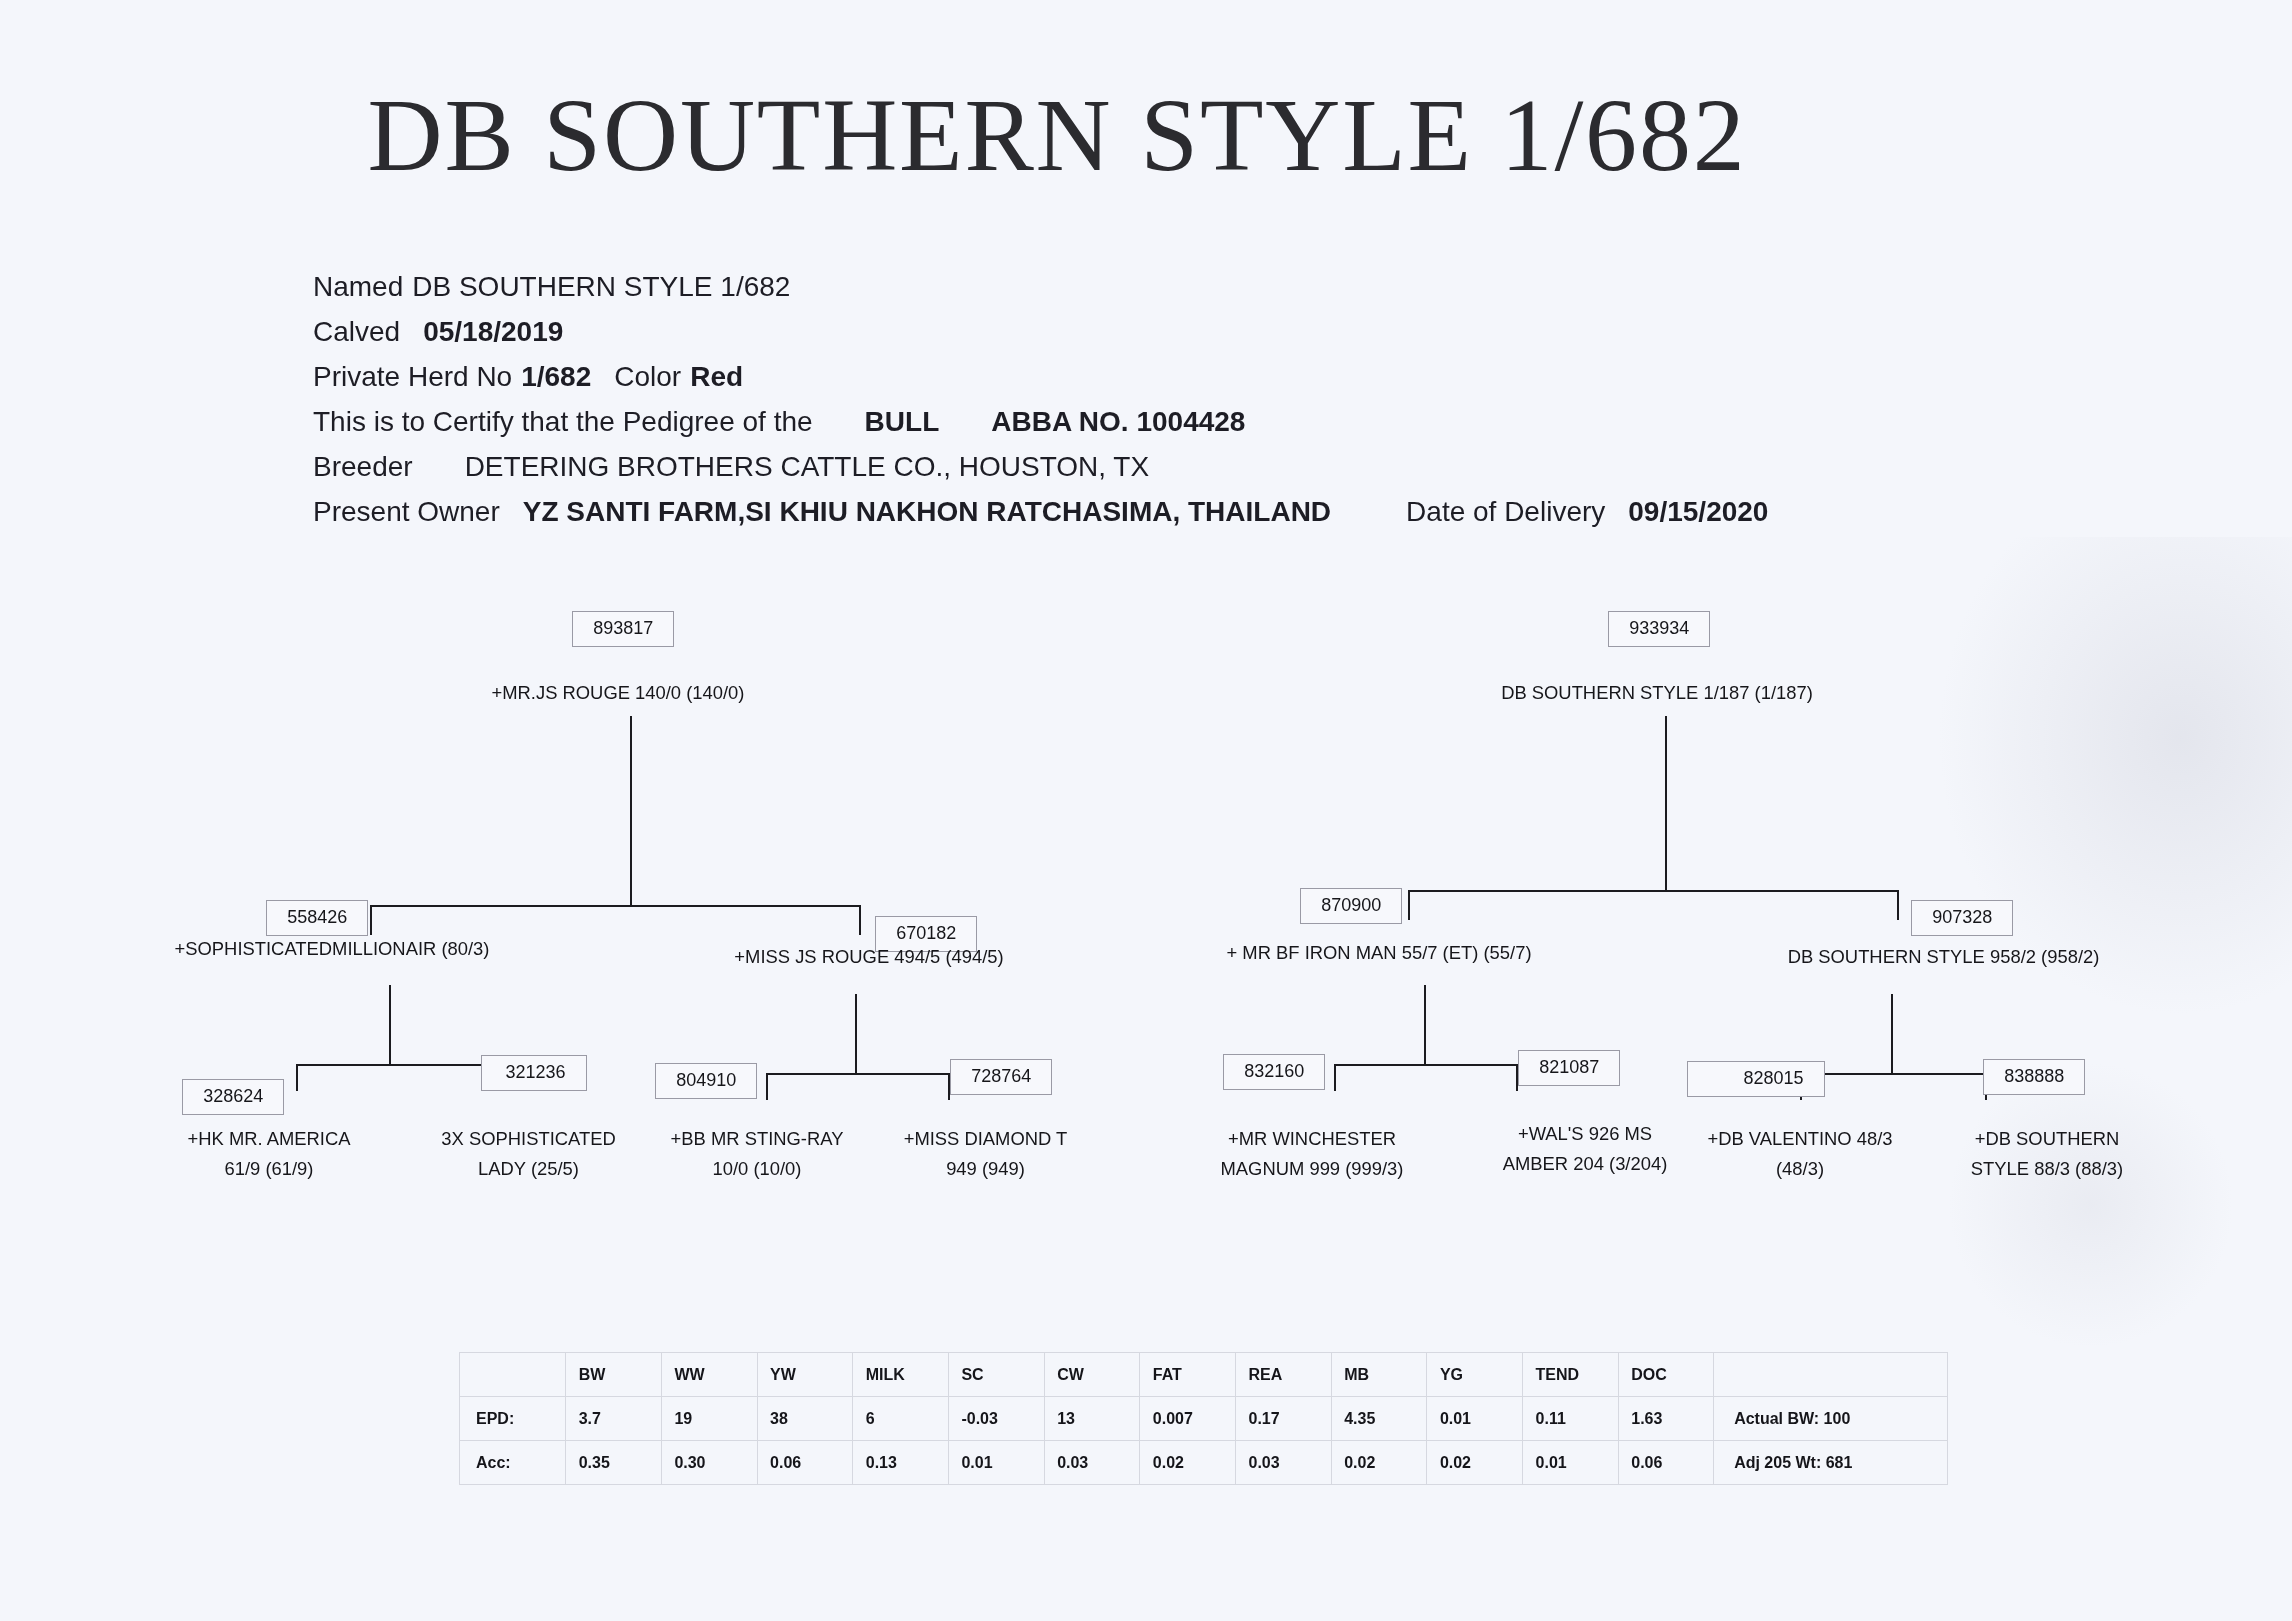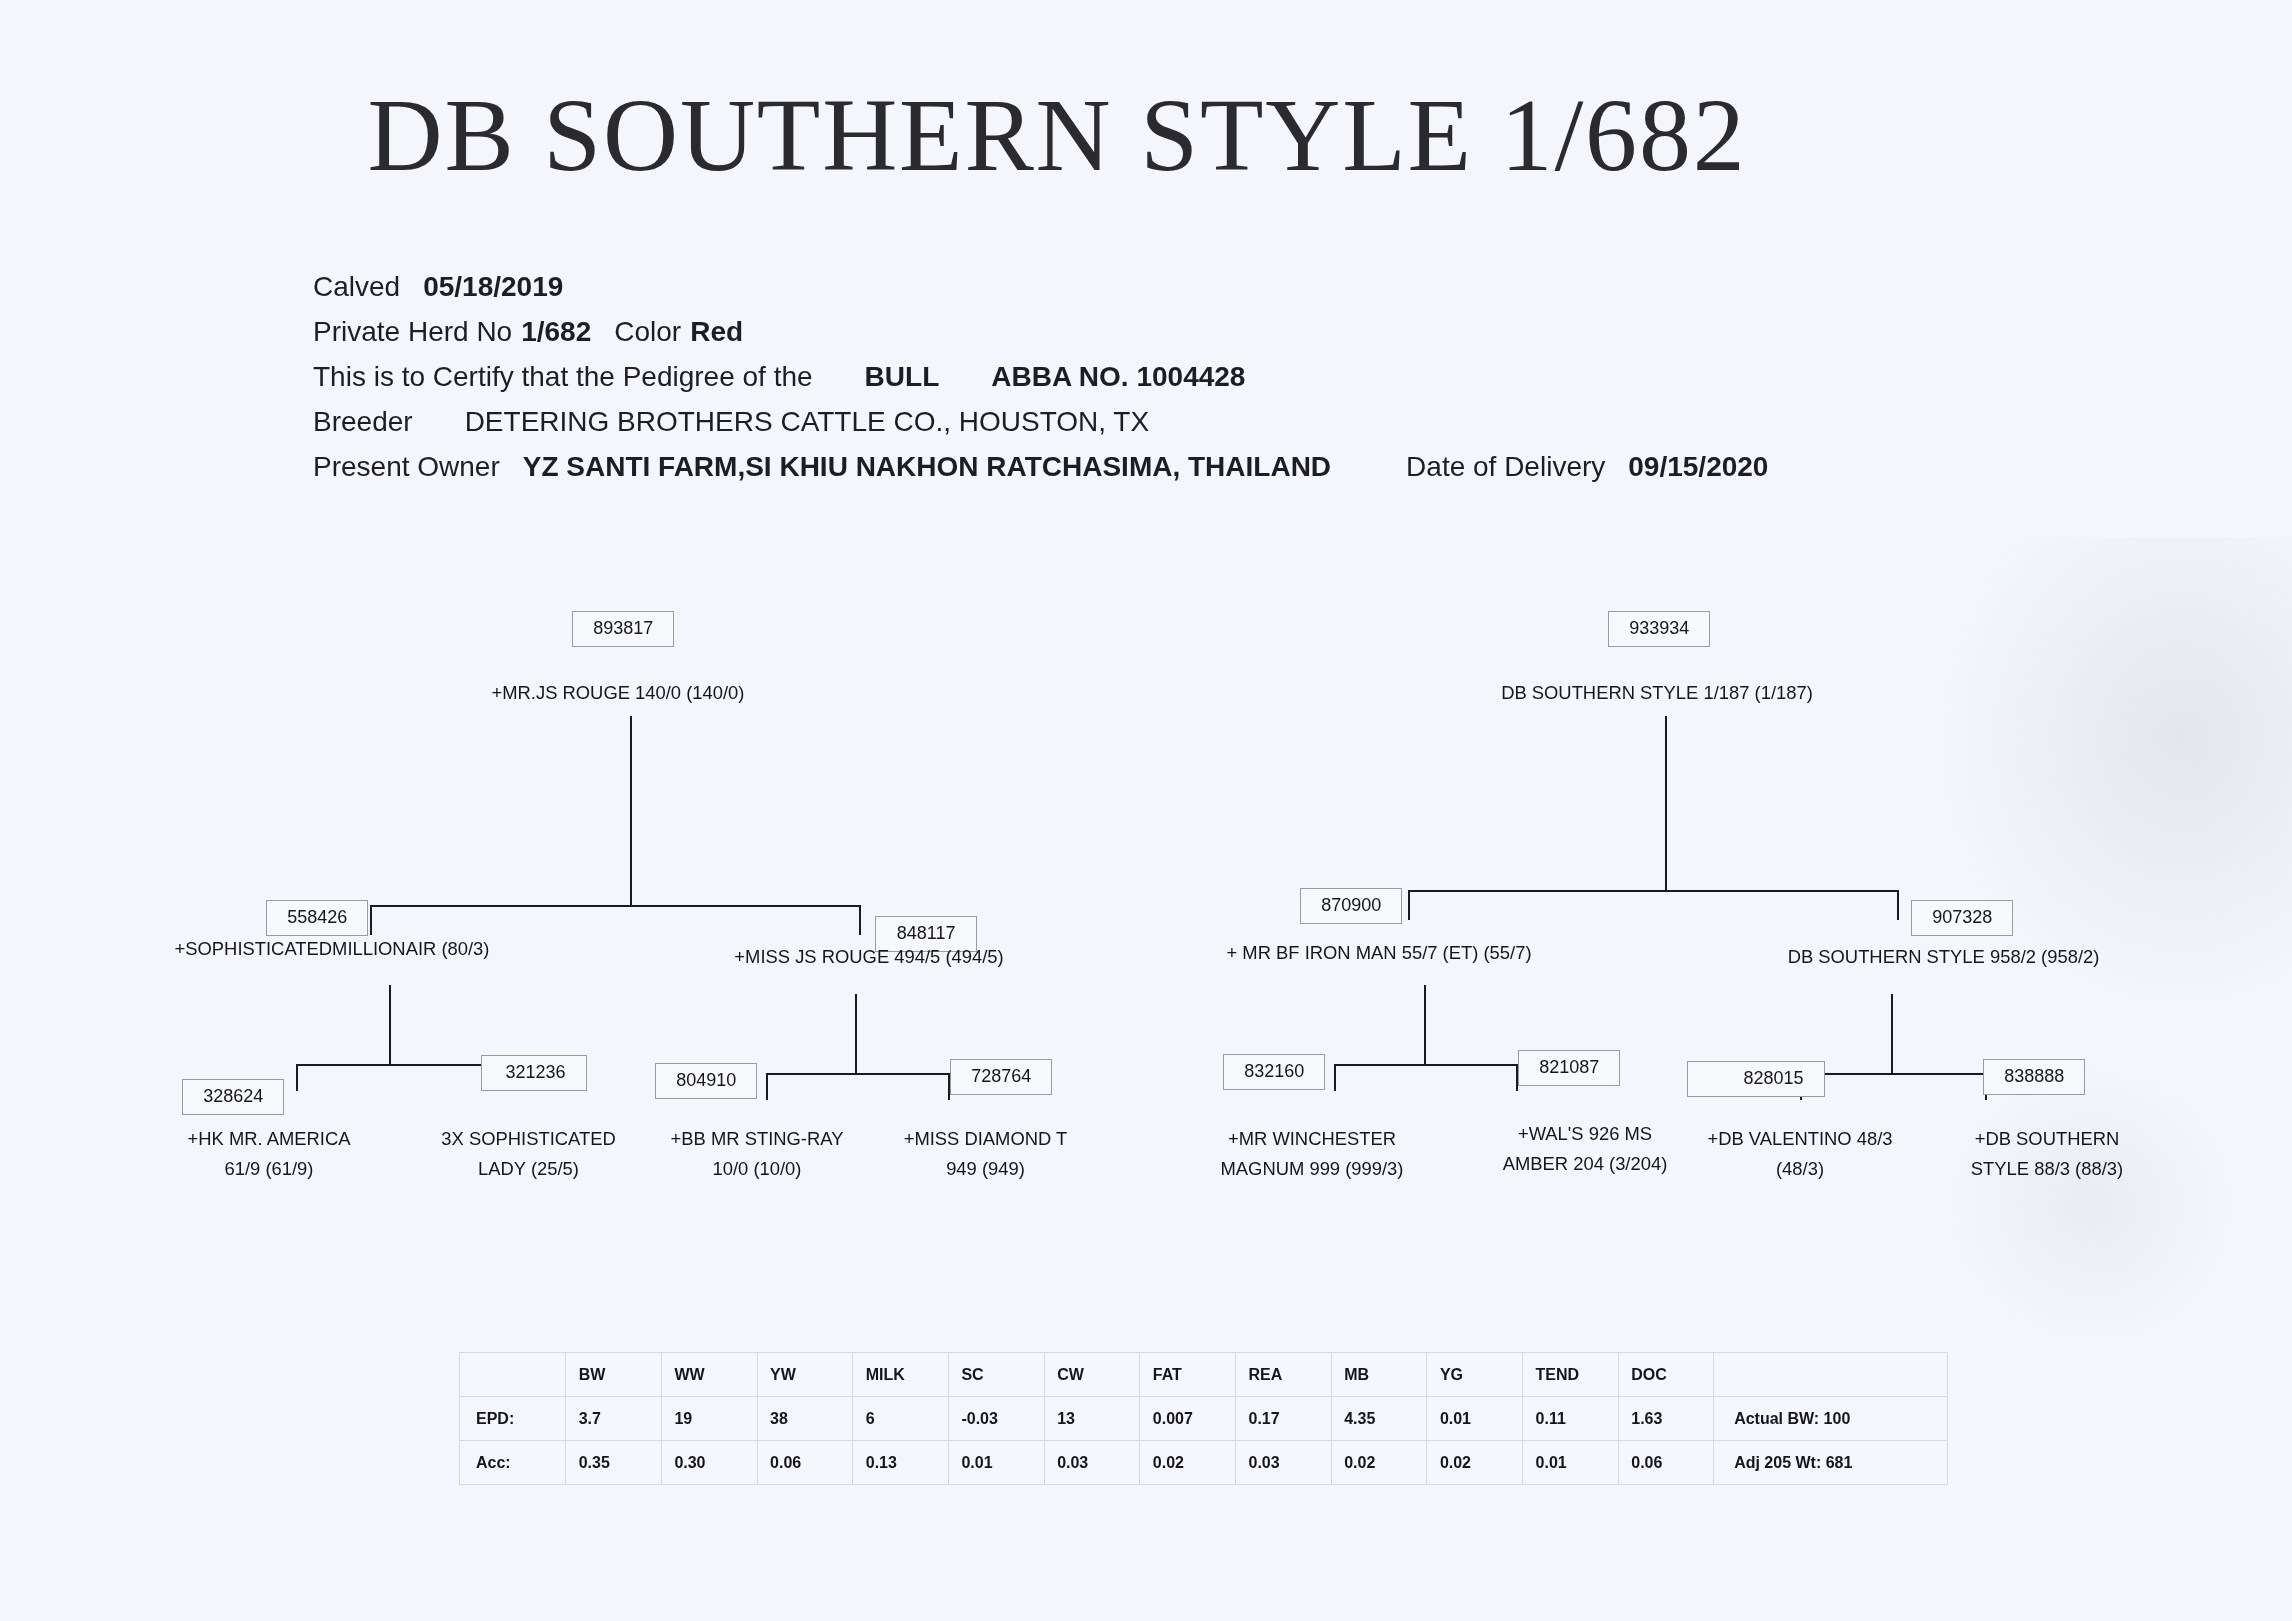--- a/index.html
+++ b/index.html
@@ -124,20 +124,23 @@
 
 <div class="page">
 
   <div class="blotch"></div>
   <div class="blotch2"></div>
 
   <div class="title">DB SOUTHERN STYLE 1/682</div>
 
   <div class="info">
     <div class="row">
+      <span>Named</span><span class="sp-sm"></span><span>DB SOUTHERN STYLE 1/682</span>
+    </div>
+    <div class="row">
       <span>Calved</span><span class="sp-md"></span><b>05/18/2019</b>
     </div>
     <div class="row">
       <span>Private Herd No</span><span class="sp-sm"></span><b>1/682</b><span class="sp-md"></span><span>Color</span><span class="sp-sm"></span><b>Red</b>
     </div>
     <div class="row">
       <span>This is to Certify that the Pedigree of the</span><span class="sp-lg"></span><b>BULL</b><span class="sp-lg"></span><b>ABBA NO. 1004428</b>
     </div>
     <div class="row">
       <span>Breeder</span><span class="sp-lg"></span><span>DETERING BROTHERS CATTLE CO., HOUSTON, TX</span>
@@ -154,21 +157,21 @@
 
     <div class="line-v" style="left:630px; top:716px; height:190px;"></div>
 
     <div class="line-h" style="left:370px; top:905px; width:491px;"></div>
     <div class="line-v" style="left:370px; top:905px; height:30px;"></div>
     <div class="line-v" style="left:859px; top:905px; height:30px;"></div>
 
     <div class="regbox" style="left:266px; top:900px; width:79px;">558426</div>
     <div class="animal" style="left:99px; top:934px; width:466px;">+SOPHISTICATEDMILLIONAIR (80/3)</div>
 
-    <div class="regbox" style="left:875px; top:916px; width:79px;">848117</div>
+    <div class="regbox" style="left:875px; top:916px; width:79px;">670182</div>
     <div class="animal" style="left:636px; top:942px; width:466px;">+MISS JS ROUGE 494/5 (494/5)</div>
 
     <div class="line-v" style="left:389px; top:985px; height:81px;"></div>
     <div class="line-h" style="left:296px; top:1064px; width:186px;"></div>
     <div class="line-v" style="left:296px; top:1064px; height:27px;"></div>
     <div class="line-v" style="left:481px; top:1064px; height:27px;"></div>
 
     <div class="regbox" style="left:182px; top:1059px; width:79px;margin-top:20px;">328624</div>
     <div class="animal wrap" style="left:139px; top:1124px; width:260px;">
       <span>+HK MR. AMERICA</span><br>

